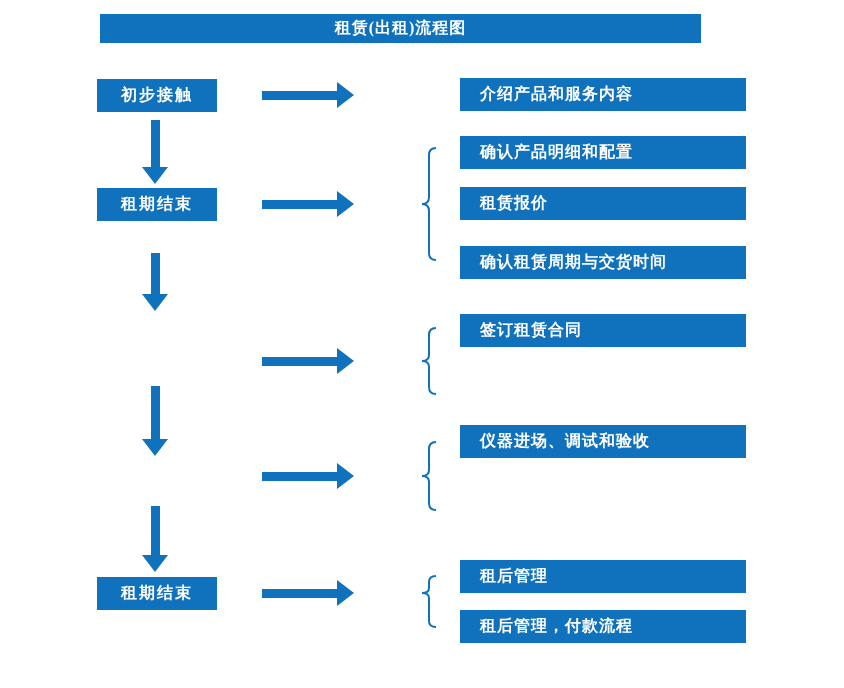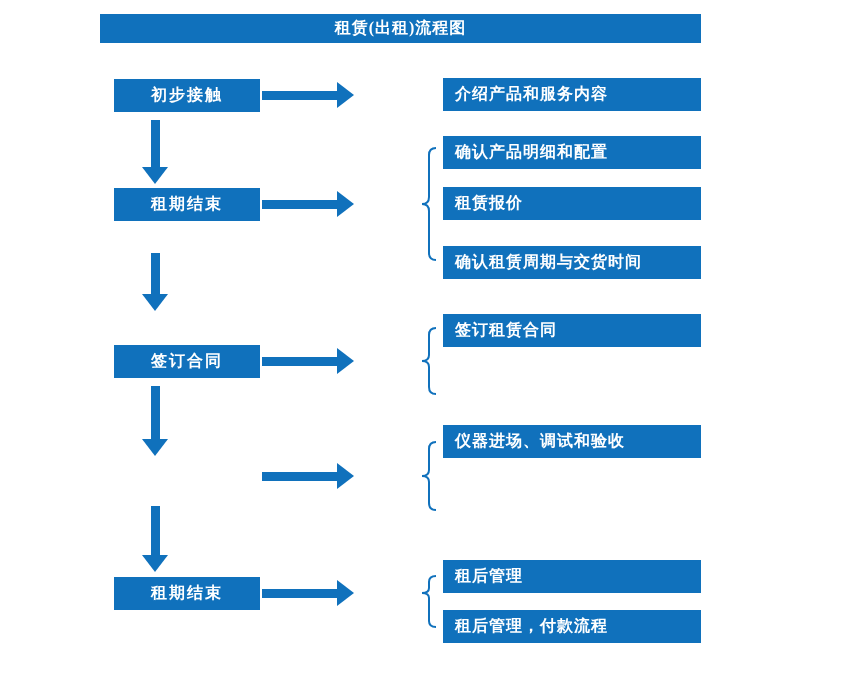--- a/index.html
+++ b/index.html
@@ -10,41 +10,40 @@
   }
   .title-bar{
     position:absolute;left:100px;top:14px;width:601px;height:29px;
     background:var(--blue);color:#fff;font-size:16px;letter-spacing:1px;
     display:flex;align-items:center;justify-content:center;
   }
   .box{
     position:absolute;background:var(--blue);color:#fff;font-size:16px;
     display:flex;align-items:center;box-sizing:border-box;
   }
-  .step{width:146px;height:33px;left:114px;justify-content:center;letter-spacing:2px;}
-  .out{width:258px;height:33px;left:443px;padding-left:12px;justify-content:flex-start;letter-spacing:1px;}
+  .step{width:120px;height:33px;left:97px;justify-content:center;letter-spacing:2px;}
+  .out{width:286px;height:33px;left:460px;padding-left:20px;justify-content:flex-start;letter-spacing:1px;}
   .harrow{position:absolute;display:flex;align-items:center;height:26px;}
   .harrow .shaft{flex:1;height:9px;background:var(--blue);}
   .harrow .head{width:0;height:0;border-left:17px solid var(--blue);border-top:13px solid transparent;border-bottom:13px solid transparent;}
   .varrow{position:absolute;display:flex;flex-direction:column;align-items:center;width:26px;}
   .varrow .shaft{flex:1;width:9px;background:var(--blue);}
   .varrow .head{width:0;height:0;border-top:17px solid var(--blue);border-left:13px solid transparent;border-right:13px solid transparent;}
   .brace{position:absolute;}
   .brace svg{display:block;}
 </style>
 </head>
 <body>
 
 <div class="canvas">
 
   <div class="title-bar">租赁(出租)流程图</div>
 
   <div class="box step" style="top:79px">初步接触</div>
   <div class="box step" style="top:188px">租期结束</div>
-  <div class="box step" style="top:345px">签订合同</div>
   <div class="box step" style="top:577px">租期结束</div>
 
   <div class="varrow" style="left:142px;top:120px;height:64px">
       <div class="shaft"></div>
       <div class="head"></div>
     </div>
   <div class="varrow" style="left:142px;top:253px;height:58px">
       <div class="shaft"></div>
       <div class="head"></div>
     </div>

